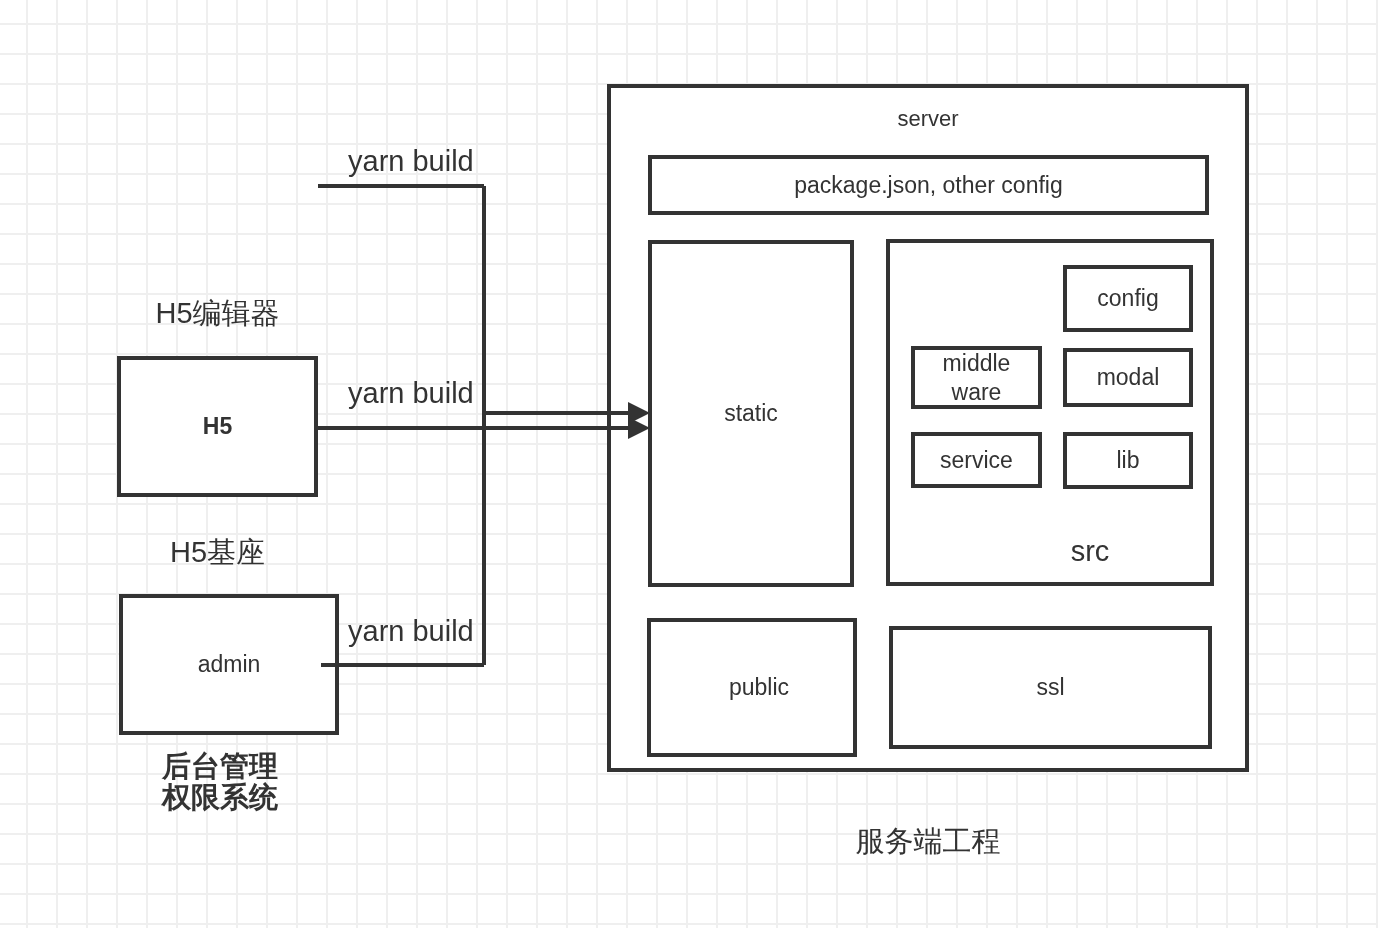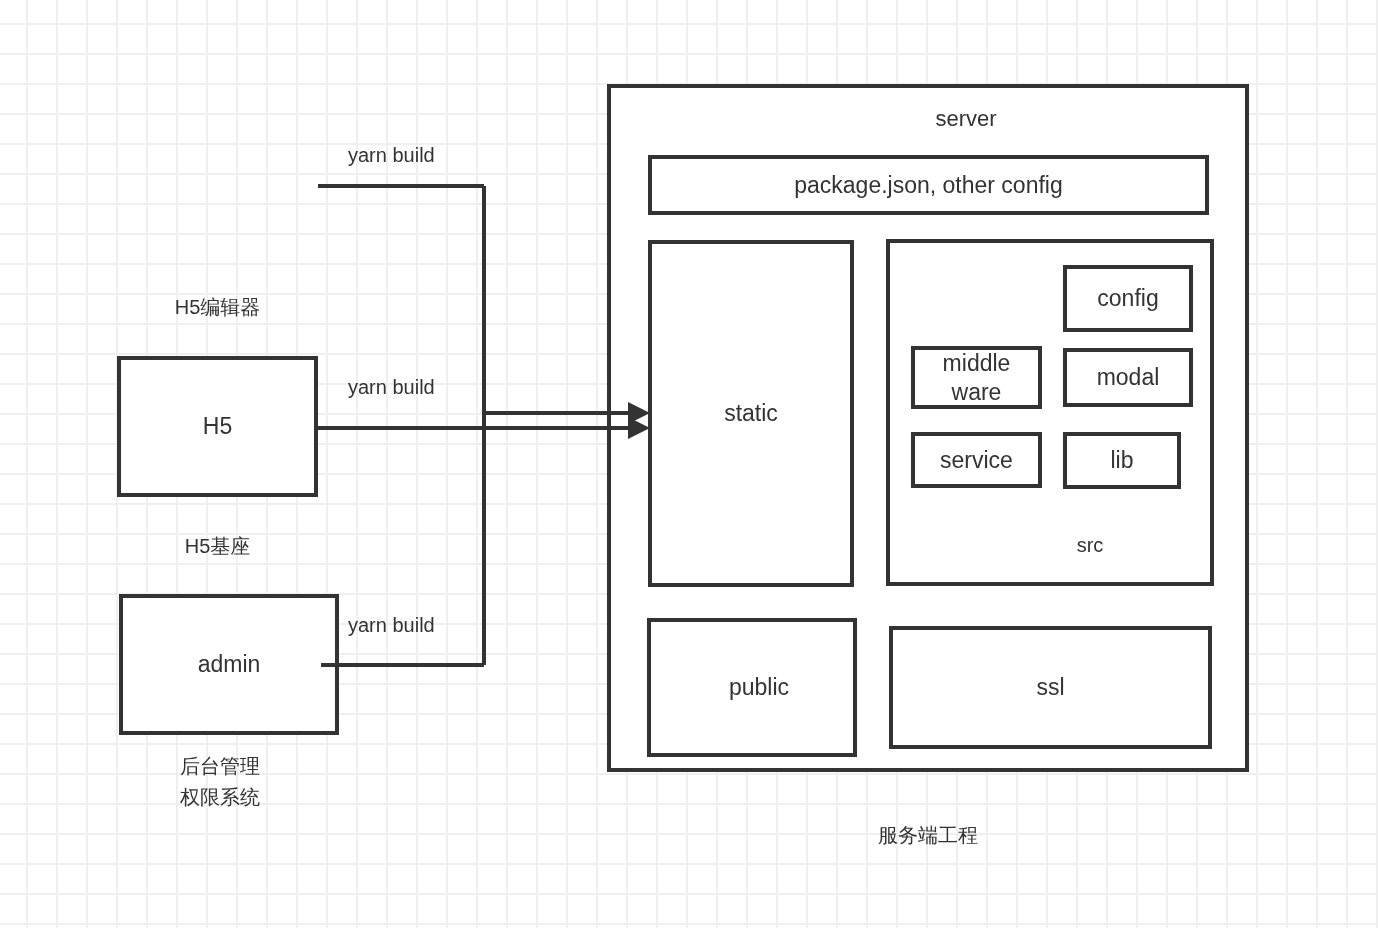--- a/index.html
+++ b/index.html
@@ -21,48 +21,48 @@
     box-sizing:border-box;
     background:#ffffff;
     border:4px solid #333333;
     display:flex;align-items:center;justify-content:center;
     text-align:center;
     font-size:23px;
     line-height:1.25;
   }
   .txt{
     position:absolute;
-    font-size:20px;
+    font-size:29px;
     line-height:1.35;
     white-space:nowrap;
   }
   .center{text-align:center;}
   
   .b-h5plus{left:117px;top:115px;width:201px;height:140px;}
-  .b-h5{left:117px;top:356px;width:201px;height:141px;}
+  .b-h5{left:117px;top:356px;width:201px;height:141px;font-weight:bold;}
   .b-admin{left:119px;top:594px;width:220px;height:141px;}
   
   .b-server{left:607px;top:84px;width:642px;height:688px;}
   .b-package{left:648px;top:155px;width:561px;height:60px;}
   .b-static{left:648px;top:240px;width:206px;height:347px;}
   .b-src{left:886px;top:239px;width:328px;height:347px;}
   .b-router{left:911px;top:265px;width:131px;height:67px;}
   .b-config{left:1063px;top:265px;width:130px;height:67px;}
   .b-middleware{left:911px;top:346px;width:131px;height:63px;padding:14px 2px;}
   .b-modal{left:1063px;top:348px;width:130px;height:59px;}
   .b-service{left:911px;top:432px;width:131px;height:56px;}
-  .b-lib{left:1063px;top:432px;width:118px;height:57px;}
+  .b-lib{left:1063px;top:432px;width:130px;height:57px;}
   .b-public{left:647px;top:618px;width:210px;height:139px;padding-left:14px;}
   .b-ssl{left:889px;top:626px;width:323px;height:123px;}
   
-  .t-server-title{left:637px;top:104px;width:642px;font-size:22px;padding-left:8px;}
+  .t-server-title{left:607px;top:104px;width:642px;font-size:22px;}
   .t-src{left:886px;top:532px;width:328px;margin-left:40px;}
   .t-cap-h5plus{left:117px;top:294px;width:201px;}
   .t-cap-h5{left:117px;top:533px;width:201px;}
-  .t-cap-admin{left:119px;top:751px;width:202px;white-space:normal;line-height:31px;}
+  .t-cap-admin{left:119px;top:751px;width:202px;white-space:normal;line-height:31px;font-weight:bold;}
   .t-cap-server{left:607px;top:822px;width:642px;}
   .t-yarn1{left:348px;top:142px;}
   .t-yarn2{left:348px;top:374px;}
   .t-yarn3{left:348px;top:612px;}
   
   #wires{position:absolute;left:0;top:0;z-index:10;pointer-events:none;}
 </style>
 </head>
 <body>
 

